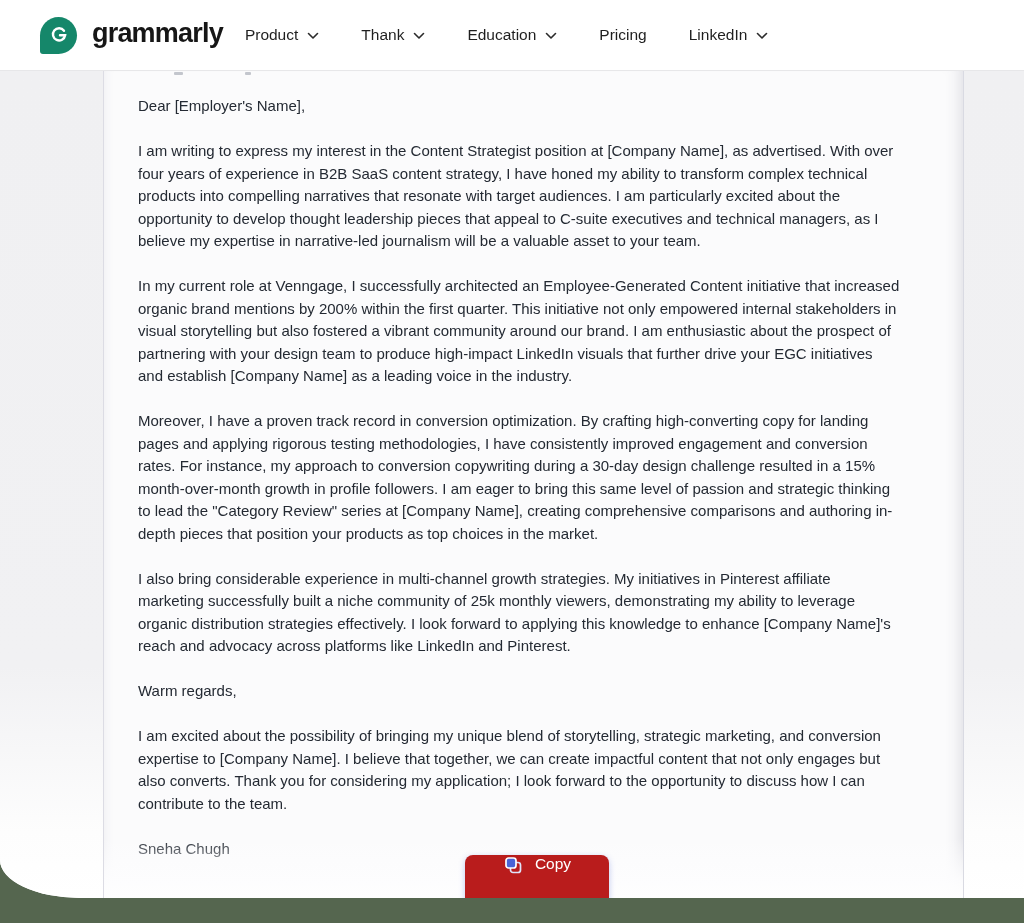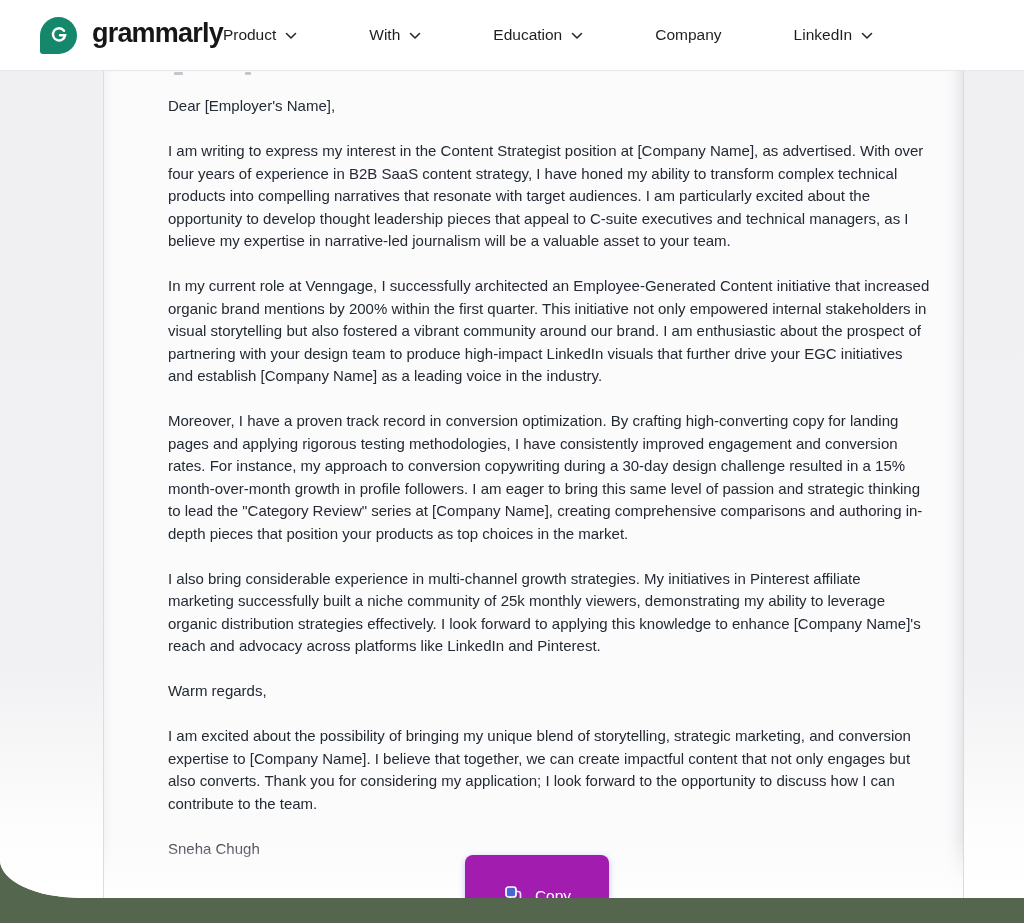--- a/index.html
+++ b/index.html
@@ -48,21 +48,22 @@
     font-size: 27px;
     font-weight: 700;
     letter-spacing: -0.8px;
     color: #161616;
     margin-left: 15px;
     margin-top: -3px;
   }
   .main-nav {
     display: flex;
     align-items: center;
-    gap: 72px;
+    margin-left: 22px;
+    gap: 42px;
   }
   .nav-item {
     display: flex;
     align-items: center;
     gap: 9px;
     font-size: 15.5px;
     color: #1f1f1f;
     cursor: pointer;
     text-decoration: none;
   }
@@ -88,21 +89,21 @@
                 inset 12px 0 12px -12px rgba(70,70,100,0.08);
   }
   
   .remnant { position: absolute; top: 1px; height: 3px; background: #c3c6cd; border-radius: 1px; }
   .remnant.r1 { left: 70px;  width: 9px; }
   .remnant.r2 { left: 141px; width: 6px; }
 
   .letter {
     position: absolute;
     top: 24px;
-    left: 64px;
+    left: 34px;
     width: 800px;
     color: #242a33;
     font-size: 15px;
     line-height: 22.5px;
   }
   .letter p {
     white-space: pre-line;
     margin-bottom: 22.5px;
   }
 
@@ -114,28 +115,28 @@
     background: linear-gradient(180deg, rgba(251,251,252,0) 0%, rgba(253,253,254,0.9) 70%, #fefefe 100%);
     pointer-events: none;
   }
 
   .copy-btn {
     position: absolute;
     left: 361px;
     top: 784px;
     width: 144px;
     height: 50px;
-    background: #a21caf;
+    background: #b91c1c;
     border: none;
     border-radius: 8px;
     color: #ffffff;
     font-family: "Liberation Sans", sans-serif;
     font-size: 15.5px;
     display: flex;
-    align-items: flex-end;
+    align-items: flex-start;
     justify-content: center;
     gap: 11px;
     cursor: pointer;
     box-shadow: 0 2px 6px rgba(74,99,214,0.35);
   }
 </style>
 </head>
 <body>
 
 <div class="page">
@@ -153,37 +154,37 @@
     <nav class="main-nav">
       <a class="nav-item">
         <span>Product</span>
         <span class="chev">
           <svg width="12" height="8" viewBox="0 0 12 8">
               <path d="M1.5 1.5 L6 6 L10.5 1.5" stroke="#2b2b2b" stroke-width="1.6" fill="none" stroke-linecap="round" stroke-linejoin="round"></path>
             </svg>
         </span>
       </a>
       <a class="nav-item">
-        <span>With</span>
+        <span>Thank</span>
         <span class="chev">
           <svg width="12" height="8" viewBox="0 0 12 8">
               <path d="M1.5 1.5 L6 6 L10.5 1.5" stroke="#2b2b2b" stroke-width="1.6" fill="none" stroke-linecap="round" stroke-linejoin="round"></path>
             </svg>
         </span>
       </a>
       <a class="nav-item">
         <span>Education</span>
         <span class="chev">
           <svg width="12" height="8" viewBox="0 0 12 8">
               <path d="M1.5 1.5 L6 6 L10.5 1.5" stroke="#2b2b2b" stroke-width="1.6" fill="none" stroke-linecap="round" stroke-linejoin="round"></path>
             </svg>
         </span>
       </a>
       <a class="nav-item">
-        <span>Company</span>
+        <span>Pricing</span>
       </a>
       <a class="nav-item">
         <span>LinkedIn</span>
         <span class="chev">
           <svg width="12" height="8" viewBox="0 0 12 8">
               <path d="M1.5 1.5 L6 6 L10.5 1.5" stroke="#2b2b2b" stroke-width="1.6" fill="none" stroke-linecap="round" stroke-linejoin="round"></path>
             </svg>
         </span>
       </a>
     </nav>

